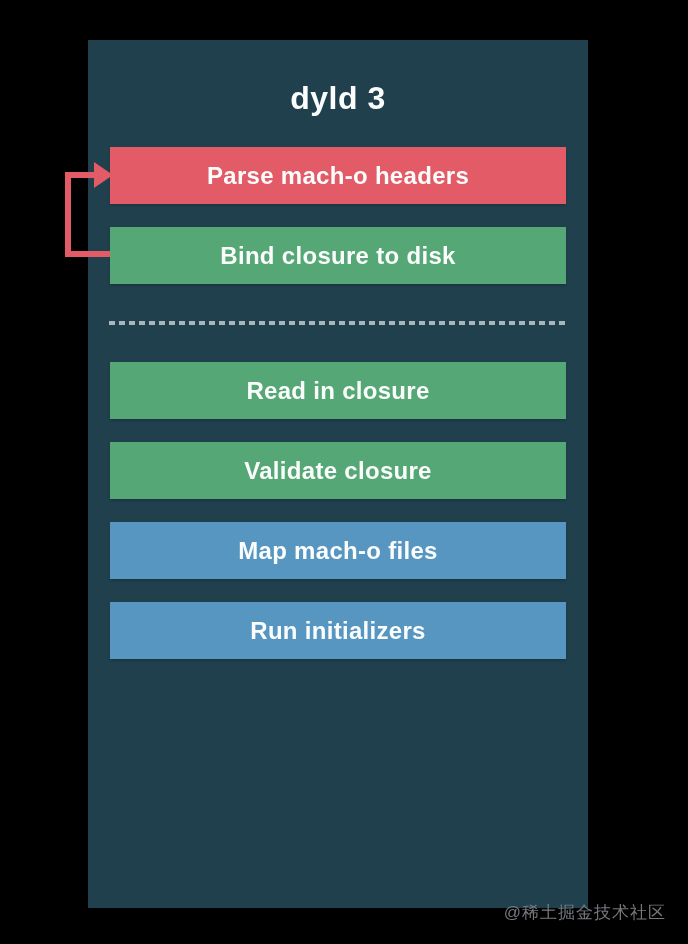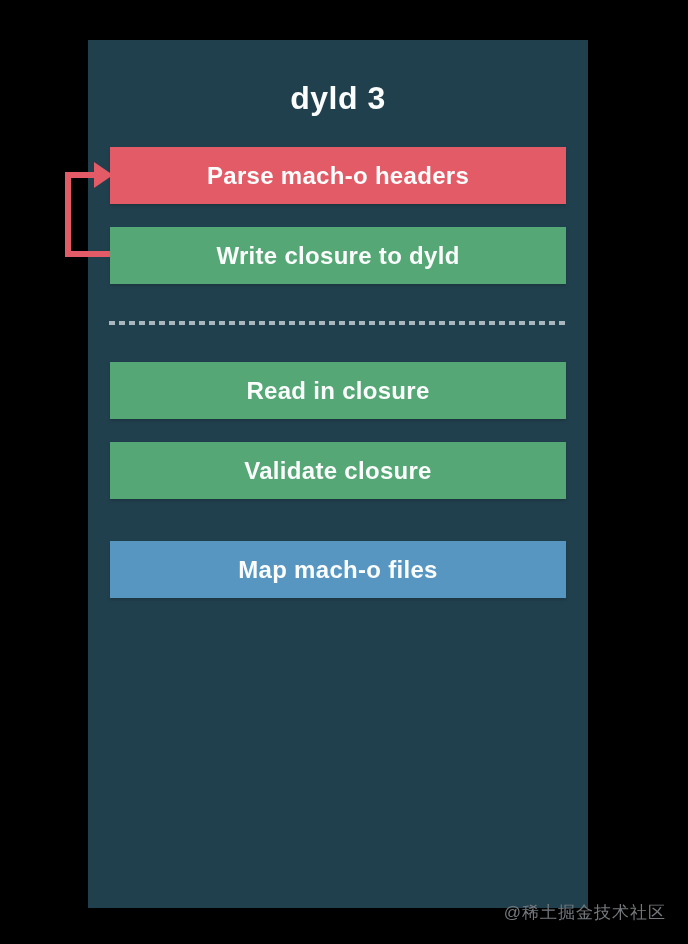--- a/index.html
+++ b/index.html
@@ -48,21 +48,21 @@
     align-items: center;
     justify-content: center;
     color: #fbfdfd;
     font-size: 24px;
     font-weight: 600;
     letter-spacing: 0.3px;
     box-shadow: 0 2px 3px rgba(0,0,0,0.18);
   }
   .step.red   { background: var(--red,   #e25b66); }
   .step.green { background: var(--green, #55a775); }
-  .step.blue  { background: var(--blue,  #5696c1); margin-top: 19px; }
+  .step.blue  { background: var(--blue,  #5696c1); }
   .divider {
     width: 458px;
     height: 4px;
     margin: 14px auto 0 auto;
     background: repeating-linear-gradient(
       90deg,
       var(--dash, #a9b6bc) 0px,
       var(--dash, #a9b6bc) 6px,
       transparent 6px,
       transparent 10px
@@ -98,41 +98,44 @@
 
     <div class="stack">
 
         <div class="step red">
           <span>Parse mach-o headers</span>
         </div>
 
 
 
         <div class="step green">
-          <span>Write closure to dyld</span>
+          <span>Bind closure to disk</span>
         </div>
       </div>
 
     <div class="divider"></div>
 
     <div class="stack stack-lower">
 
         <div class="step green">
           <span>Read in closure</span>
         </div>
 
         <div class="step green">
           <span>Validate closure</span>
         </div>
 
         <div class="step blue">
           <span>Map mach-o files</span>
         </div>
 
 
+        <div class="step blue">
+          <span>Run initializers</span>
+        </div>
       </div>
   </div>
 
   <svg class="loop-arrow" viewBox="0 0 54 112">
     <path d="M 50 104 L 8 104 L 8 25 L 36 25" fill="none" style="stroke: var(--arrow, #e25b66); stroke-width: 6;"></path>
     <polygon points="34,12 34,38 53,25" style="fill: var(--arrow, #e25b66);"></polygon>
   </svg>
 
   <div class="watermark">@稀土掘金技术社区</div>
 

